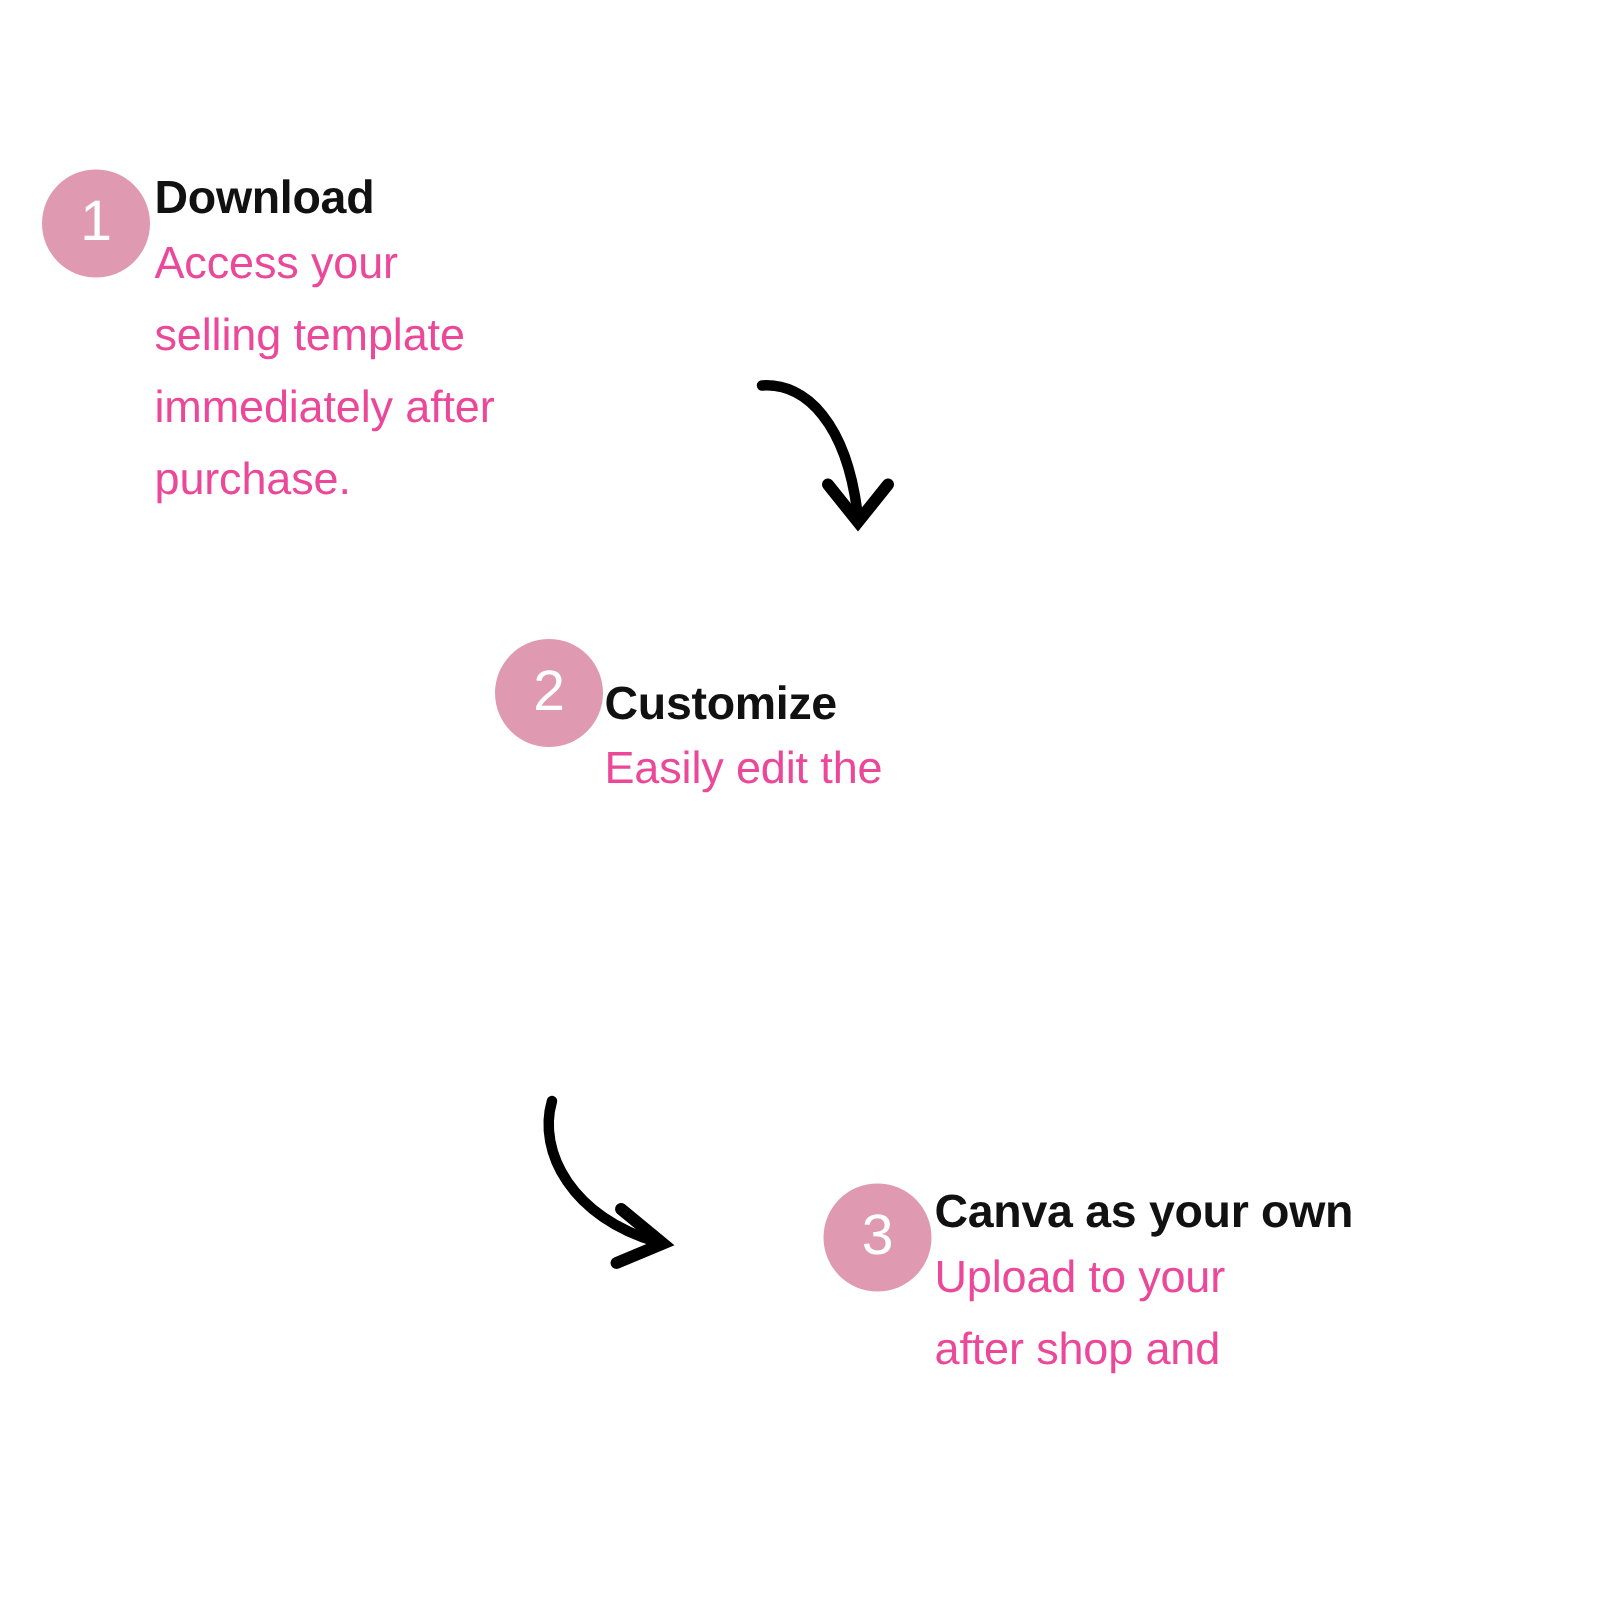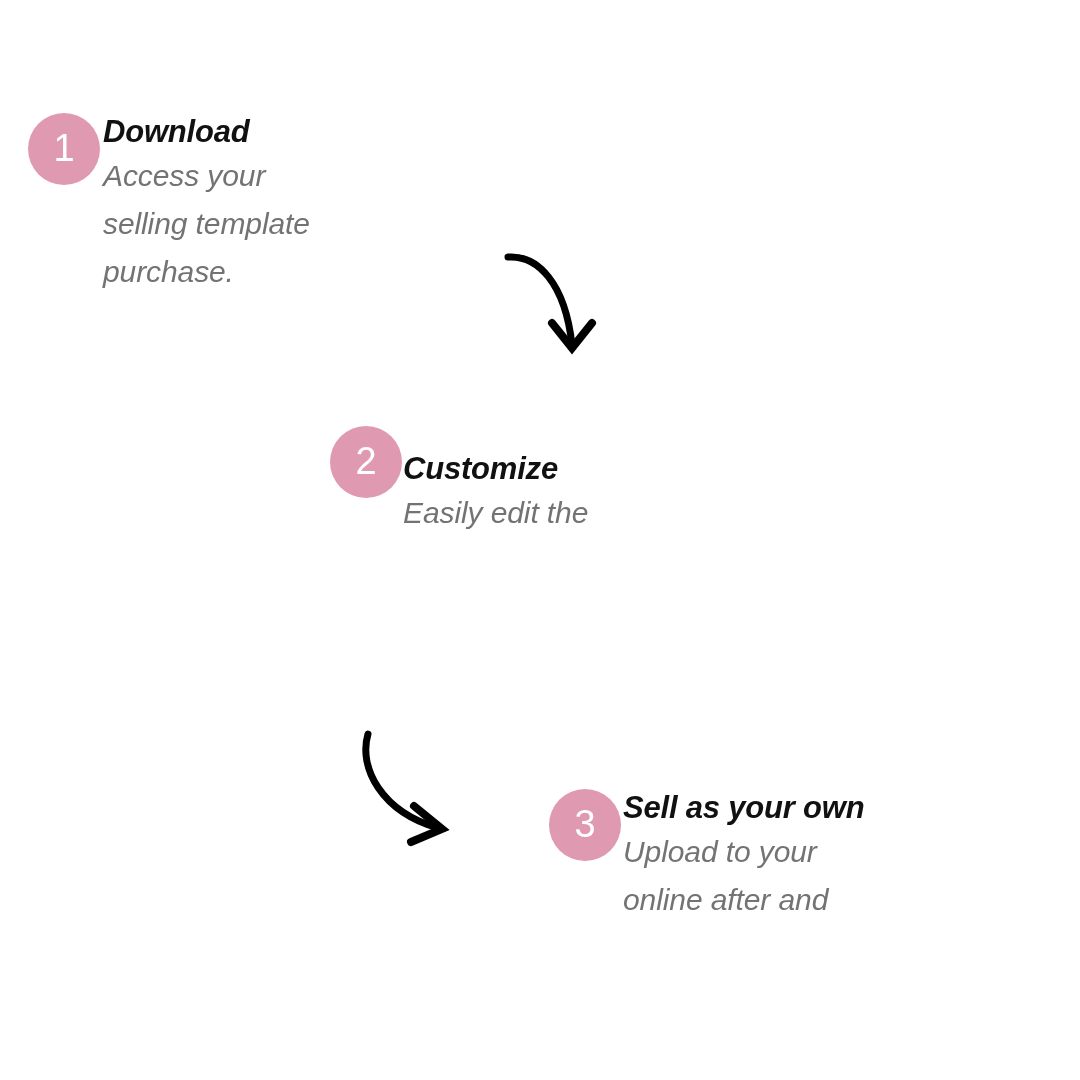--- a/index.html
+++ b/index.html
@@ -51,40 +51,39 @@
     font-weight: 300;
     line-height: 1;
     letter-spacing: 0;
     padding-bottom: 2px;
     box-sizing: border-box;
   }
 
   .step-text {
     position: absolute;
     z-index: 2;
-    font-style: italic;
   }
 
   .step-heading {
     margin: 0;
     font-family: "Liberation Sans", sans-serif;
     font-size: 31px;
     font-weight: 700;
     color: #111111;
     letter-spacing: -0.2px;
     line-height: 40px;
     white-space: nowrap;
   }
 
   .step-body {
     margin: 0;
     font-family: "Liberation Sans", sans-serif;
     font-size: 30px;
     font-weight: 300;
-    color: #737373;
+    color: #ec4899;
     line-height: 48px;
     letter-spacing: -0.1px;
   }
 
   .step-body-line {
     display: block;
     white-space: nowrap;
   }
 
   
@@ -129,20 +128,21 @@
 
   <div class="step" id="step-1">
     <div class="badge">
       <span class="badge-number">1</span>
     </div>
     <div class="step-text">
       <h2 class="step-heading">Download</h2>
       <p class="step-body">
         <span class="step-body-line">Access your</span>
         <span class="step-body-line">selling template</span>
+        <span class="step-body-line">immediately after</span>
         <span class="step-body-line">purchase.</span>
       </p>
     </div>
   </div>
 
   <svg class="arrow-svg" id="arrow-1" width="110" height="120" viewBox="0 0 110 120">
     <path class="arrow-stroke" d="M13 17 C 42 15, 70 42, 77 105"></path>
     <path class="arrow-head" d="M57 83 L 77 108 L 97 83"></path>
   </svg>
 
@@ -161,21 +161,21 @@
   <svg class="arrow-svg" id="arrow-2" width="110" height="125" viewBox="0 0 110 125">
     <path class="arrow-stroke" d="M16 14 C 6 48, 30 92, 86 108"></path>
     <path class="arrow-head" d="M62 86 L 90 109 L 59 122"></path>
   </svg>
 
   <div class="step" id="step-3">
     <div class="badge">
       <span class="badge-number">3</span>
     </div>
     <div class="step-text">
-      <h2 class="step-heading">Sell as your own</h2>
+      <h2 class="step-heading">Canva as your own</h2>
       <p class="step-body">
         <span class="step-body-line">Upload to your</span>
-        <span class="step-body-line">online after and</span>
+        <span class="step-body-line">after shop and</span>
       </p>
     </div>
   </div>
 
 </div>
 
 </body></html>

